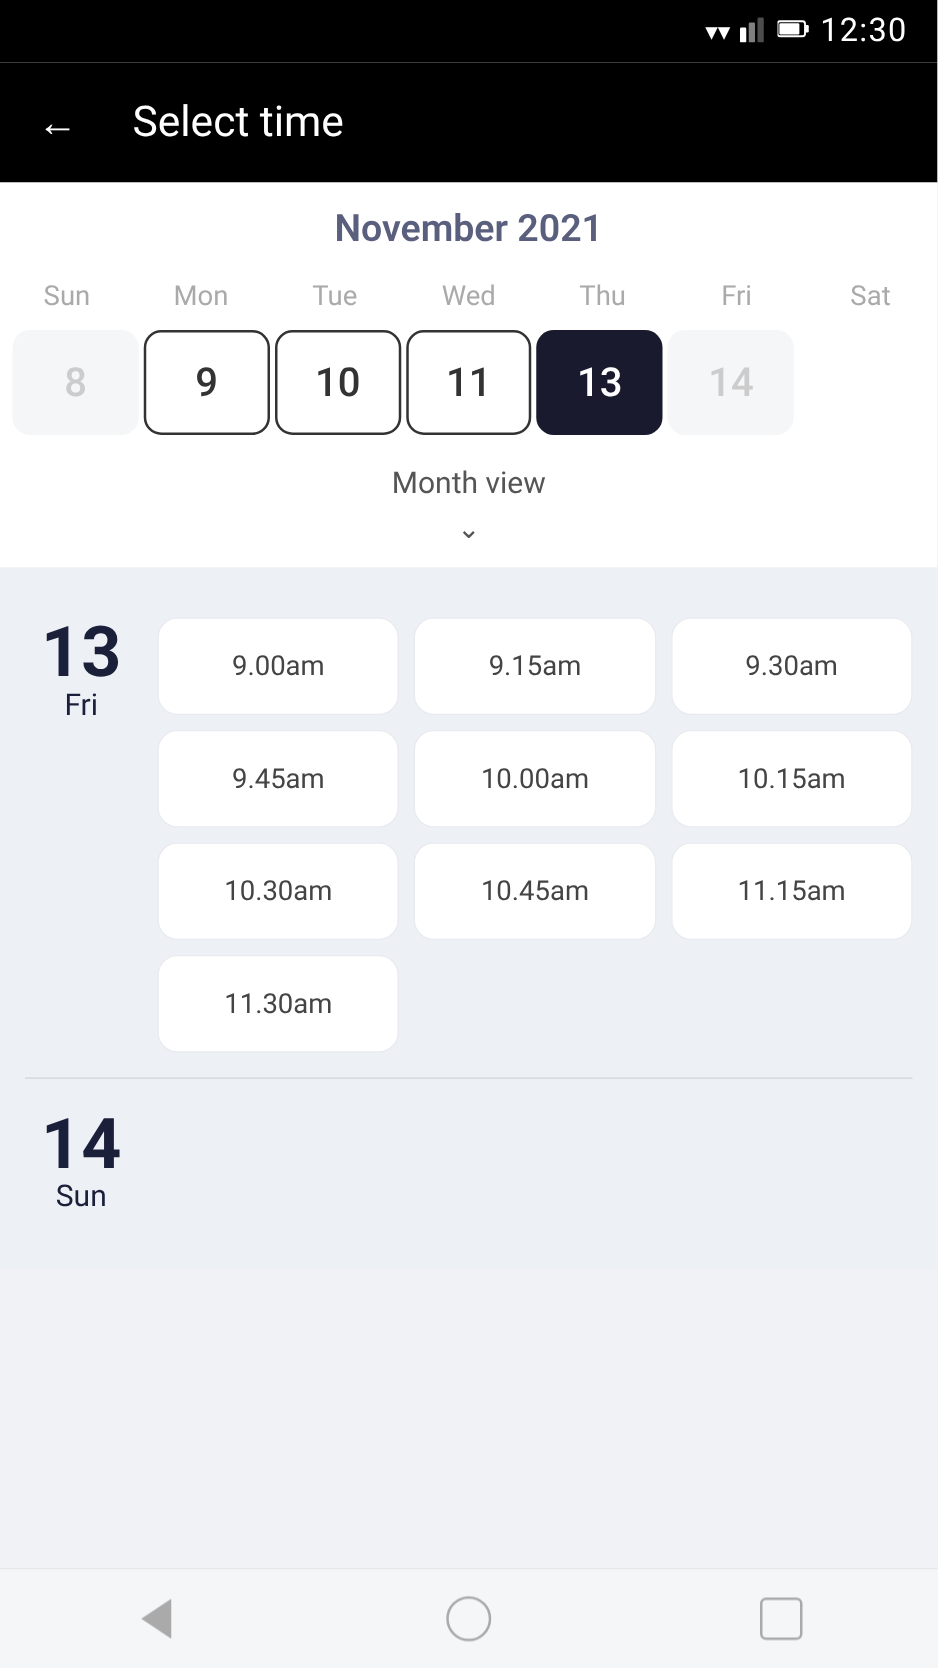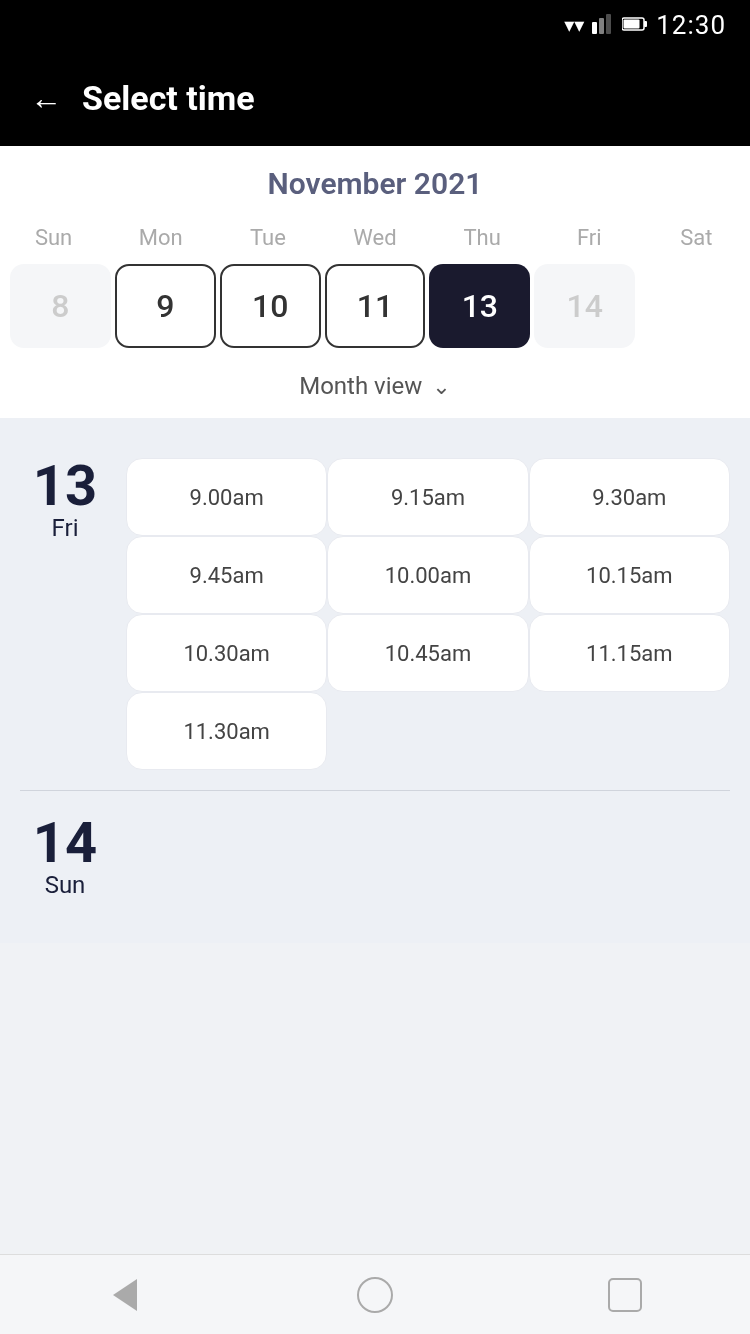--- a/index.html
+++ b/index.html
@@ -48,21 +48,22 @@
     }
     .back-arrow {
       color: #fff;
       font-size: 32px;
       cursor: pointer;
       line-height: 1;
     }
     .header-title {
       color: #fff;
       font-size: 34px;
-      font-weight: 700;
+      font-weight: 400;
+      margin-left: 24px;
     }
 
     
     .calendar-section {
       background: #fff;
       padding: 20px 0 0 0;
     }
     .month-title {
       text-align: center;
       font-size: 30px;
@@ -117,20 +118,21 @@
     }
 
     
     .month-view-toggle {
       display: flex;
       align-items: center;
       justify-content: center;
       gap: 10px;
       padding: 14px 0 18px 0;
       cursor: pointer;
+      flex-direction: column;
     }
     .month-view-label {
       font-size: 24px;
       color: #555;
     }
     .chevron-down {
       font-size: 22px;
       color: #555;
     }
 
@@ -164,20 +166,21 @@
     .day-name {
       font-size: 24px;
       color: #1a1f3a;
       font-weight: 400;
     }
 
     .time-grid {
       flex: 1;
       display: grid;
       grid-template-columns: repeat(3, 1fr);
+      gap: 12px;
     }
     .time-slot {
       background: #fff;
       border-radius: 16px;
       height: 78px;
       display: flex;
       align-items: center;
       justify-content: center;
       font-size: 22px;
       color: #444;

